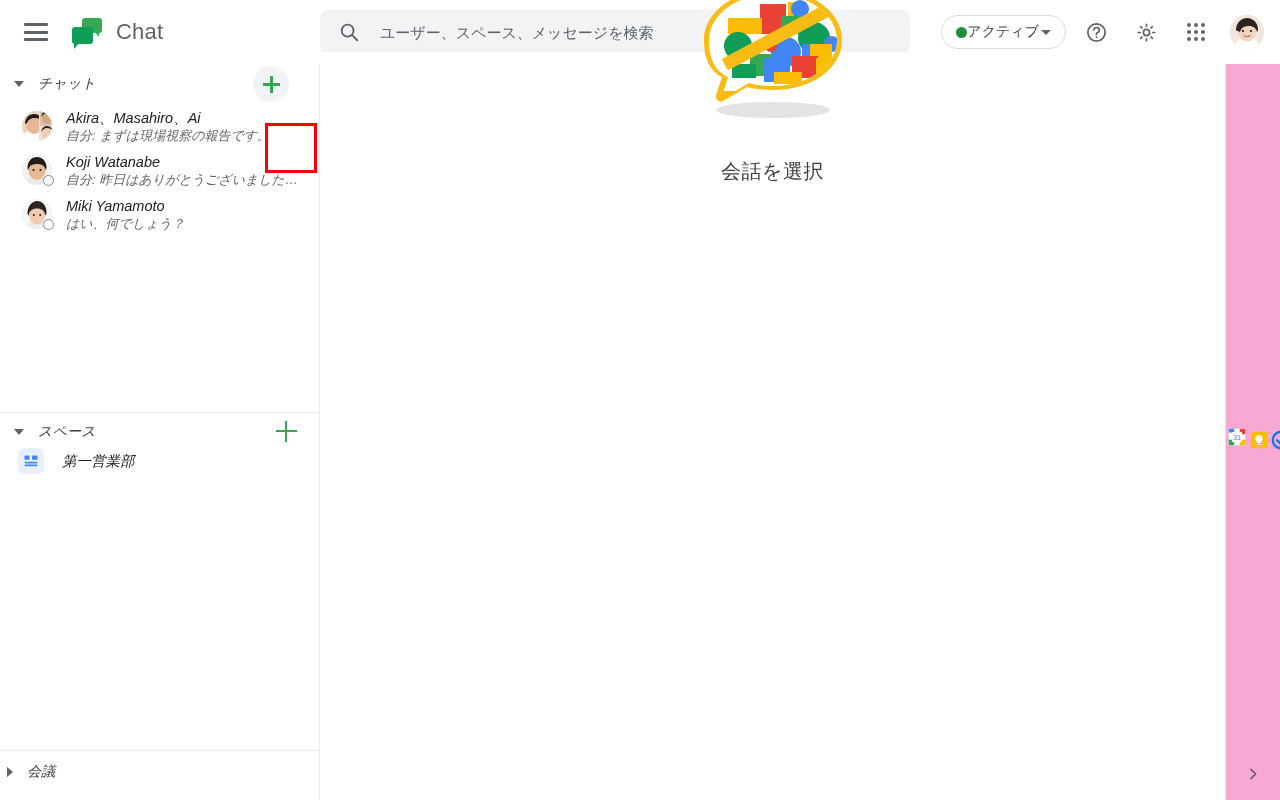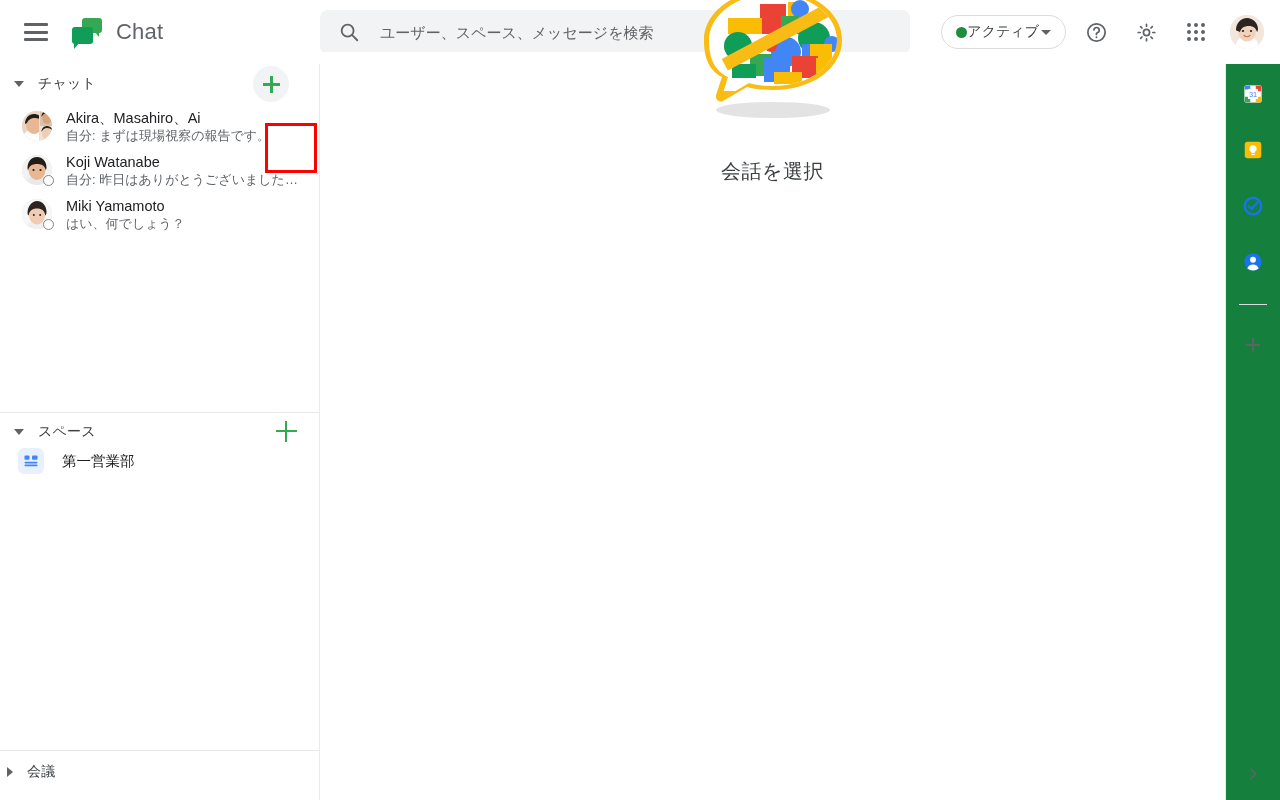--- a/index.html
+++ b/index.html
@@ -96,21 +96,21 @@
   .account-avatar {
     width: 34px; height: 34px; border-radius: 50%;
     margin-left: 10px; overflow: hidden; cursor: pointer;
     background: #e8eaed; position: relative;
   }
 
   
   .sidebar {
     position: absolute; top: 64px; left: 0;
     width: 320px; height: 736px;
-    background: #fff; border-right: 1px solid #e8eaed;
+    background: #fff; border-right: 1px solid #e8eaed; font-style: italic;
   }
   .section-head {
     height: 40px; display: flex; align-items: center;
     padding: 0 8px 0 8px; position: relative;
   }
   .tri-down {
     width:0;height:0;border-left:5px solid transparent;border-right:5px solid transparent;
     border-top:6px solid #5f6368; margin-left: 6px;
   }
   .tri-right {
@@ -197,23 +197,23 @@
     display:flex; flex-direction: column; align-items:center; 
   }
   .illus { width: 170px; height: 150px; position: relative; margin-top: -70px; }
   .empty-text {
     margin-top: 26px; font-size: 20px; color: #3c4043; letter-spacing: .5px;
   }
 
   
   .rail {
     position: absolute; top: 64px; right: 0;
-    width: 55px; height: 736px; background:#15803d;
+    width: 55px; height: 736px; background:#f9a8d4;
     border-left: 1px solid #e8eaed;
-    display:flex; flex-direction: column; align-items:center;
+    display:flex; flex-direction: row; align-items:center;
   }
   .rail-item {
     width: 40px; height: 40px; margin-top: 16px;
     display:flex; align-items:center; justify-content:center;
     border-radius: 50%; cursor: pointer;
   }
   .rail-item:first-child { margin-top: 10px; }
   .rail-div { width: 28px; height:1px; background:#dadce0; margin: 22px 0 4px; }
   .rail-expand {
     position:absolute; bottom: 10px; left: 50%; transform: translateX(-50%);

